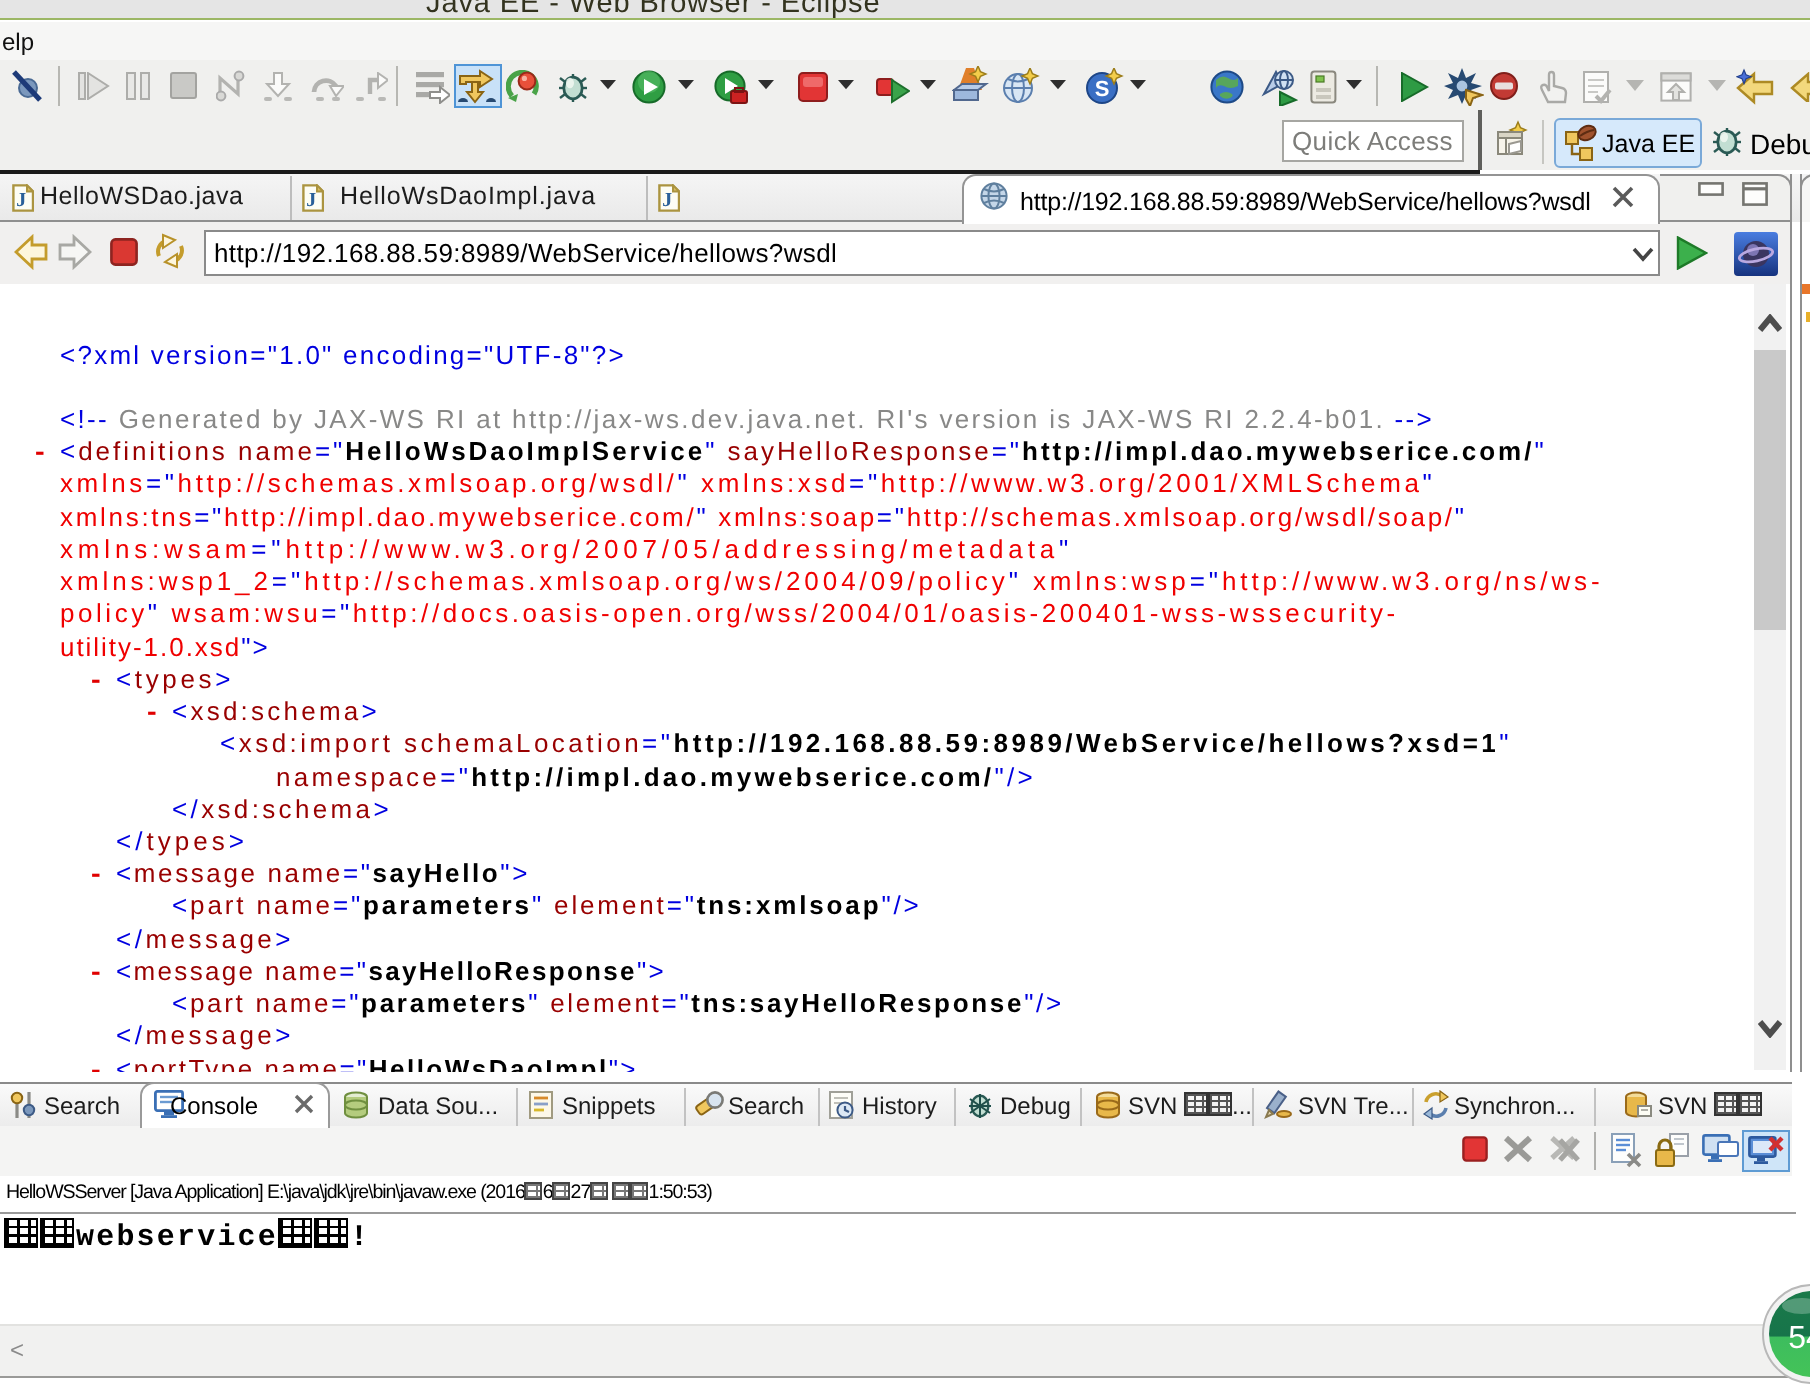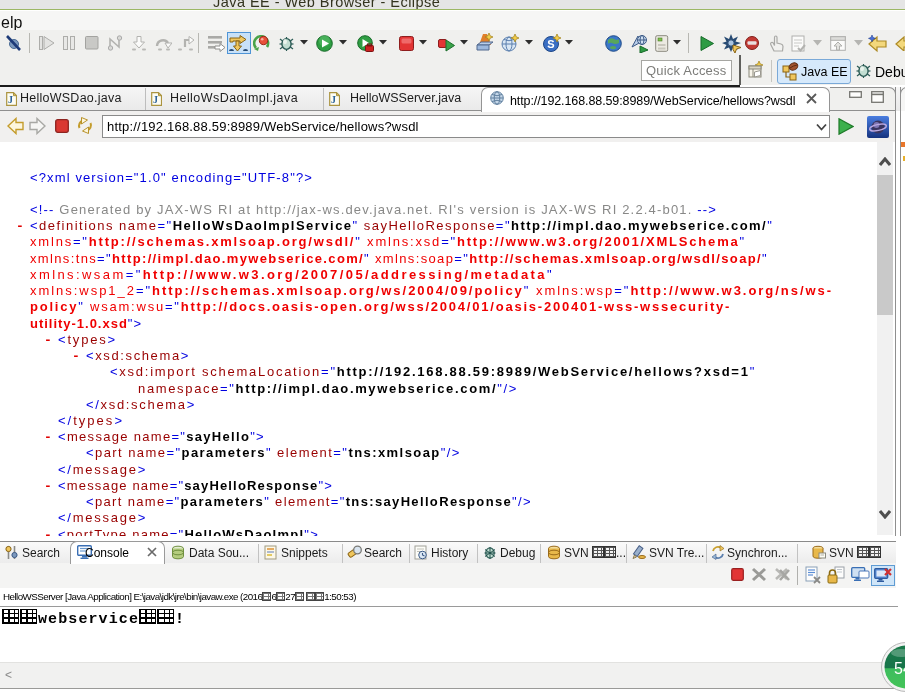--- a/index.html
+++ b/index.html
@@ -3,41 +3,41 @@
 <meta charset="utf-8">
 <style>
 *{margin:0;padding:0;box-sizing:border-box}
 body{font-family:"Liberation Sans",sans-serif}
 #root{position:relative;width:905px;height:692px;overflow:hidden;background:#fff;font-family:"Liberation Sans",sans-serif}
 .abs{position:absolute}
 
 #title{left:0;top:0;width:905px;height:10px;background:#e5e5e5;border-bottom:1px solid #9cb765;overflow:hidden}
 #title span{position:absolute;left:213px;top:-6px;font-size:14.5px;color:#33331f;letter-spacing:.45px}
 #menub{left:0;top:11px;width:905px;height:19px;background:#f6f6f5}
-#menub span{position:absolute;left:1px;top:3px;font-size:16px;color:#111}
+#menub span{position:absolute;left:1px;top:3px;font-size:12px;color:#111}
 #tbar1{left:0;top:30px;width:905px;height:28px;background:#f0f0ee}
 #tbar2{left:0;top:58px;width:905px;height:27px;background:#f0f0ee}
 .vsep{position:absolute;width:1px;background:#b9b9b4}
 
 #tabrow{left:0;top:87px;width:905px;height:24px;background:linear-gradient(#f5f5f5,#e9e9e9)}
 .etab{position:absolute;top:1px;height:25px;font-size:12.5px;color:#1c1c1c}
 .etabsep{position:absolute;top:1px;height:23px;width:1px;background:#bdbdbd}
 #atab{position:absolute;left:481px;top:87px;width:349px;height:25px;z-index:3;background:#fff;border:1px solid #949494;border-bottom:none;border-radius:7px 7px 0 0;z-index:3}
 #tabline{position:absolute;left:0;top:23px;width:895px;height:1px;background:#8f8f8f;z-index:2}
 
 #urlrow{left:0;top:111px;width:895px;height:31px;background:#f1f0ef}
 #urlinput{position:absolute;left:102px;top:4px;width:728px;height:23px;background:#fff;border:1px solid #8a8a8a}
 #urlinput span{position:absolute;left:4px;top:3px;font-size:13px;color:#000;letter-spacing:.2px}
 
 #content{left:0;top:142px;width:877px;height:394px;background:#fff;overflow:hidden}
 #vscroll{left:877px;top:142px;width:16px;height:393px;background:#f1f1f1}
 #vthumb{position:absolute;left:0;top:33px;width:16px;height:140px;background:#c9c9c9}
 .xl{position:absolute;white-space:nowrap;font-size:13px;letter-spacing:1.02px;color:#000;line-height:14px}
 .m{color:#0000e0}.t{color:#990000}.n{color:#f00000}
-.v{font-weight:bold}.nv{font-weight:bold;color:#f00000}.c{color:#888887}
+.v{font-weight:bold}.nv{font-weight:normal;color:#f00000}.c{color:#888887}
 .mk{position:absolute;font-family:"Liberation Mono",monospace;font-weight:bold;color:#e00000;font-size:13px}
 
 .winb{position:absolute;width:1px;background:#8f8f8f}
 
 #bpanel{left:0;top:536px;width:905px;height:156px;background:#fff}
 #btabrow{position:absolute;left:0;top:5px;width:896px;height:22px;background:linear-gradient(#fafafa,#ececec);border-top:1px solid #8a8a8a}
 .btab{position:absolute;top:4px;font-size:12px;color:#1c1c1c;white-space:nowrap}
 .btabsep{position:absolute;top:2px;height:19px;width:1px;background:#c2c2c2}
 #ctab{position:absolute;left:70px;top:5px;width:95px;height:23px;z-index:1;background:#fff;border:1px solid #9a9a9a;border-bottom:none;border-radius:7px 7px 0 0}
 #ctoolrow{position:absolute;left:0;top:27px;width:896px;height:25px;background:#f4f4f3}
@@ -278,21 +278,20 @@
       <line x1="2" y1="15" x2="15" y2="5" stroke="#2a5a54" stroke-width="1.2"></line>
       <line x1="1.5" y1="10" x2="15.5" y2="10" stroke="#2a5a54" stroke-width="1.2"></line>
       <ellipse cx="8.5" cy="10" rx="4.6" ry="5.4" fill="#c2ded2" stroke="#2a5a54" stroke-width="1.4"></ellipse>
       <ellipse cx="7" cy="7.5" rx="2" ry="2.6" fill="#eef6f0" opacity=".9"></ellipse>
     </svg>
 <div class="abs" style="left:875px;top:64px;font-size:14px;color:#000">Debu</div>
 <div class="abs" style="left:0;top:85px;width:740px;height:2px;background:#1b1b1b"></div>
 <div class="abs" id="tabrow">
 <span class="etab" style="left:20px;top:4px;letter-spacing:.25px">HelloWSDao.java</span>
 <span class="etab" style="left:170px;top:4px;letter-spacing:.45px">HelloWsDaoImpl.java</span>
-<span class="etab" style="left:350px;top:4px">HelloWSServer.java</span>
 <div class="etabsep" style="left:145px"></div>
 <div class="etabsep" style="left:323px"></div>
 <div id="tabline"></div>
 </div>
 <div id="atab">
       <span style="position:absolute;left:28px;top:6px;font-size:12.5px;letter-spacing:-0.1px;color:#000">http://192.168.88.59:8989/WebService/hellows?wsdl</span>
     </div>
 <svg class="abs" style="left:6px;top:92px;" width="11" height="14" viewBox="0 0 11 14">
       <path d="M0.7 0.7 H7.5 L10.5 3.7 V13.3 H0.7 Z" fill="#fdfdf4" stroke="#ab9440" stroke-width="1.2"></path>
       <path d="M7.5 0.7 L10.5 3.7 H7.5 Z" fill="#d8bd62" stroke="#ab9440"></path>

